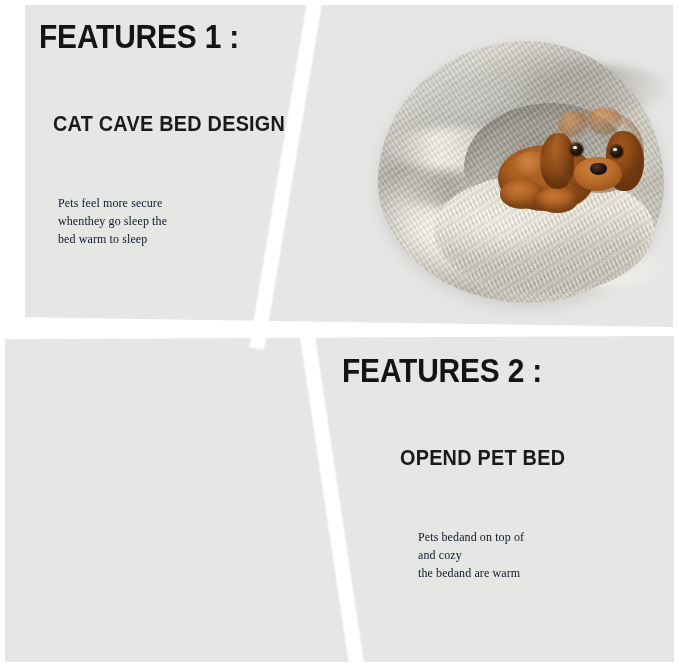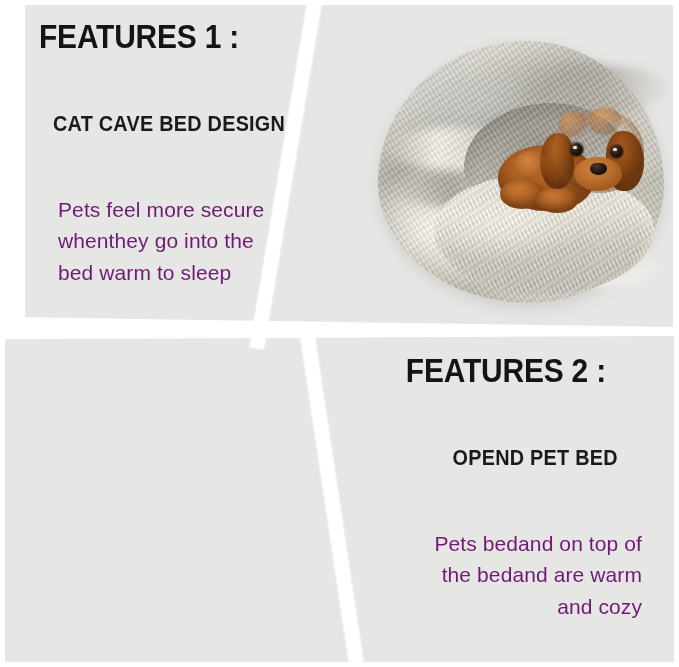--- a/index.html
+++ b/index.html
@@ -32,21 +32,20 @@
     height: 322px;
     clip-path: polygon(0 0, 100% 0, 100% 100%, 0 97%);
     margin-left: 20px;
   }
   #panel-bottom {
     left: 5px;
     top: 336px;
     width: 669px;
     height: 326px;
     clip-path: polygon(0 1%, 100% 0, 100% 100%, 0 100%);
-    text-align: right;
   }
 
   
   .divider {
     position: absolute;
     background: #ffffff;
     z-index: 6;
   }
   #divider-top-diagonal {
     left: 280px;
@@ -90,25 +89,25 @@
     font-size: 22px;
     line-height: 1.1;
     letter-spacing: 0.3px;
     color: #1a1a1a;
     transform: scaleX(0.9);
     transform-origin: 0 50%;
     white-space: nowrap;
     margin: 0;
   }
   .feature-body {
-    font-family: Liberation Sans, sans-serif;
+    font-family: Liberation Serif, serif;
     font-weight: 400;
-    font-size: 21px;
+    font-size: 12px;
     line-height: 1.5;
-    color: #701a75;
+    color: #0f172a;
     margin: 0;
     letter-spacing: 0.1px;
   }
   .feature-body .line { display: block; }
 
   
   #text-top { left: 14px; top: 14px; width: 280px; }
   #text-top .feature-subheading { margin-top: 57px; margin-left: 14px; }
   #text-top .feature-body { margin-top: 58px; margin-left: 19px; }
 
@@ -285,35 +284,35 @@
 
         <div class="cave-rim"></div>
       </div>
     </div>
 
     <div class="text-block" id="text-top">
       <h1 class="feature-heading">FEATURES 1 :</h1>
       <h2 class="feature-subheading">CAT CAVE BED DESIGN</h2>
       <p class="feature-body">
         <span class="line">Pets feel more secure</span>
-        <span class="line">whenthey go into the</span>
+        <span class="line">whenthey go sleep the</span>
         <span class="line">bed warm to sleep</span>
       </p>
     </div>
   </div>
 
   <div class="panel" id="panel-bottom">
 
     <div class="text-block" id="text-bottom" style="left:337px; top:17px;">
       <h1 class="feature-heading">FEATURES 2 :</h1>
       <h2 class="feature-subheading">OPEND PET BED</h2>
       <p class="feature-body">
         <span class="line">Pets bedand on top of</span>
+        <span class="line">and cozy</span>
         <span class="line">the bedand are warm</span>
-        <span class="line">and cozy</span>
       </p>
     </div>
   </div>
 
   <div class="divider" id="divider-top-diagonal"></div>
   <div class="divider" id="divider-bottom-diagonal"></div>
 
 </div>
 
 </body></html>

